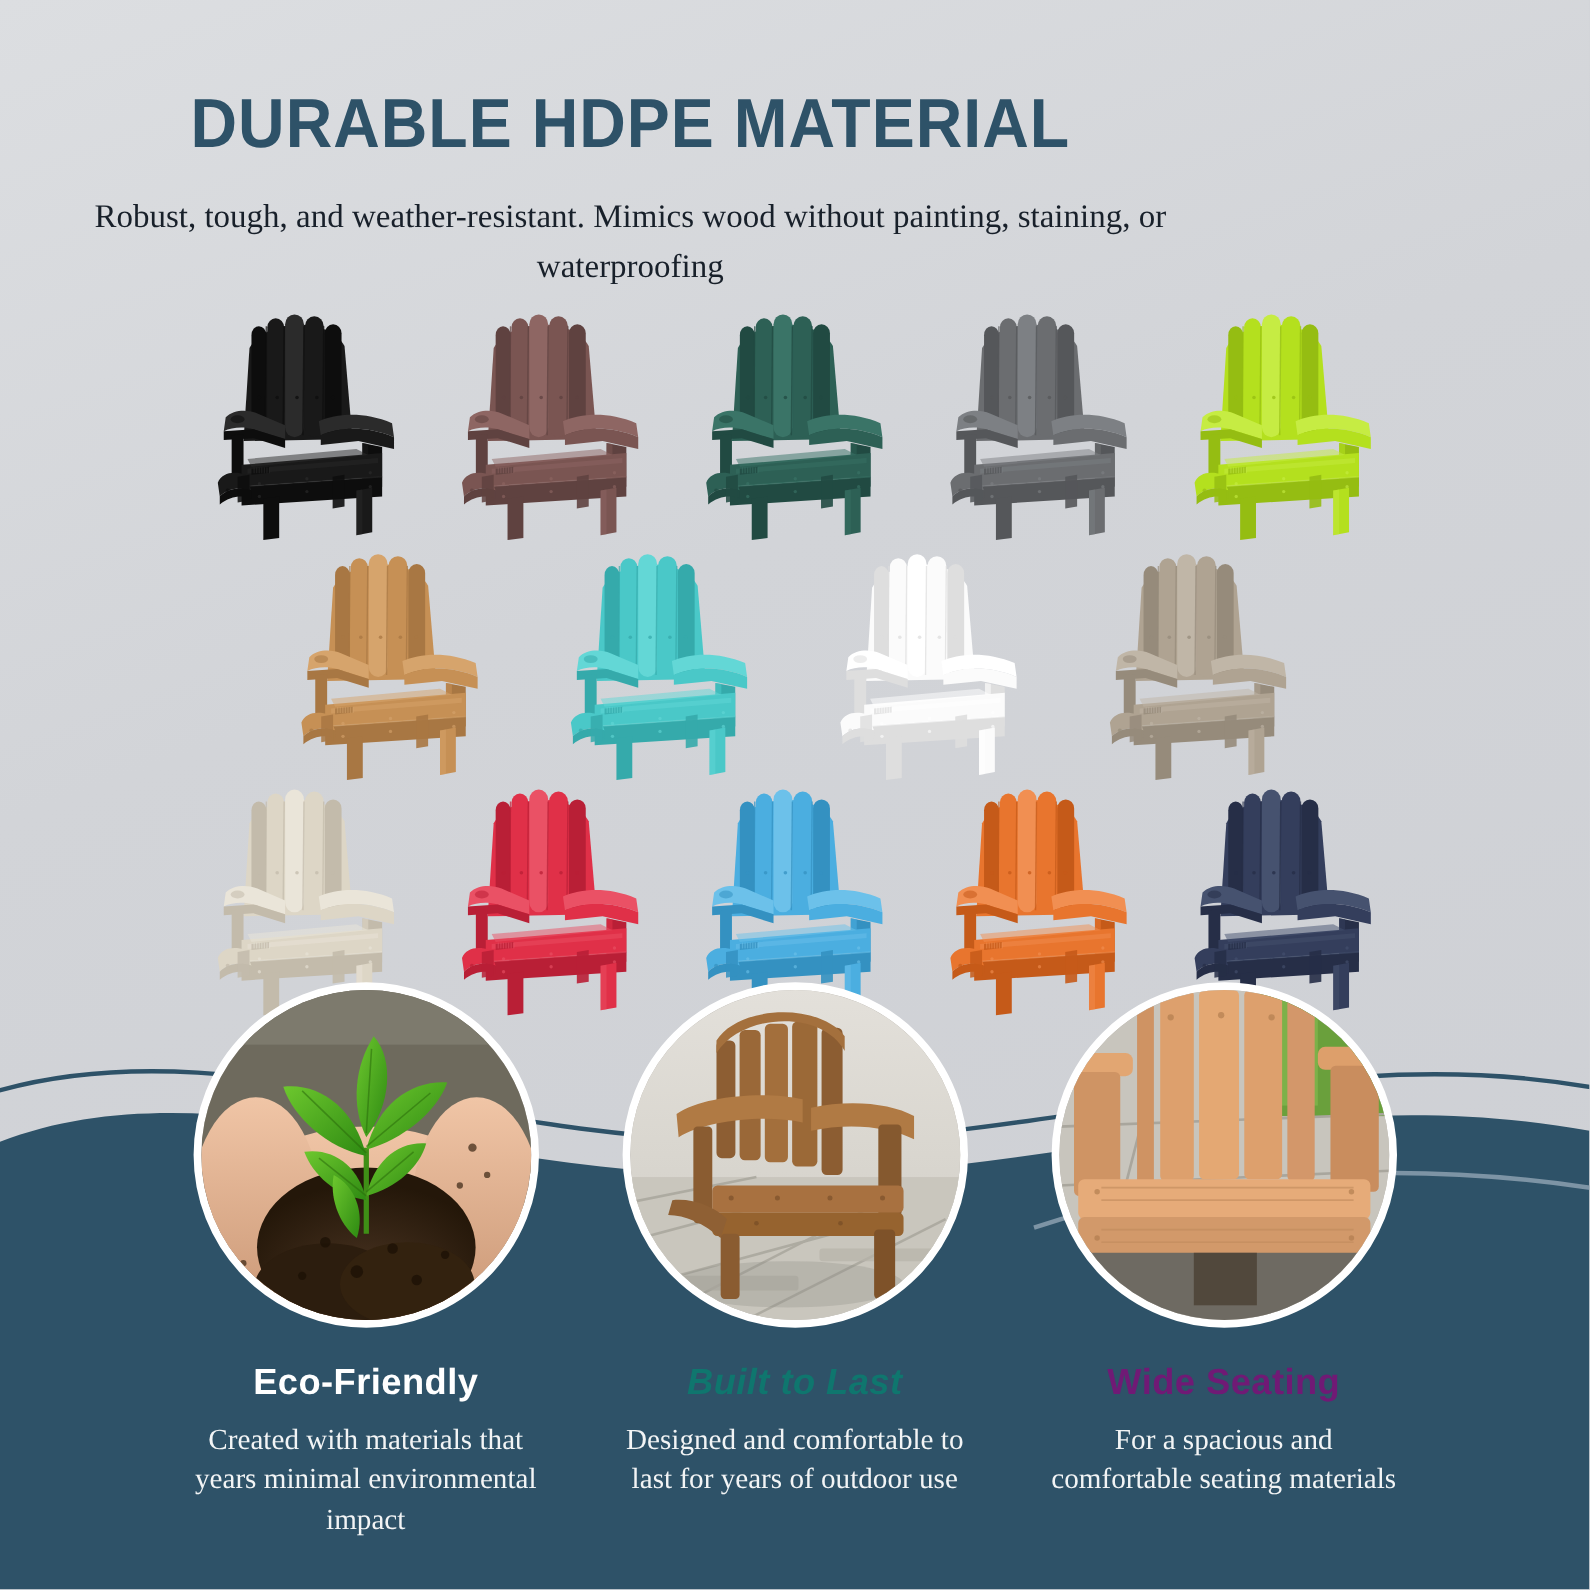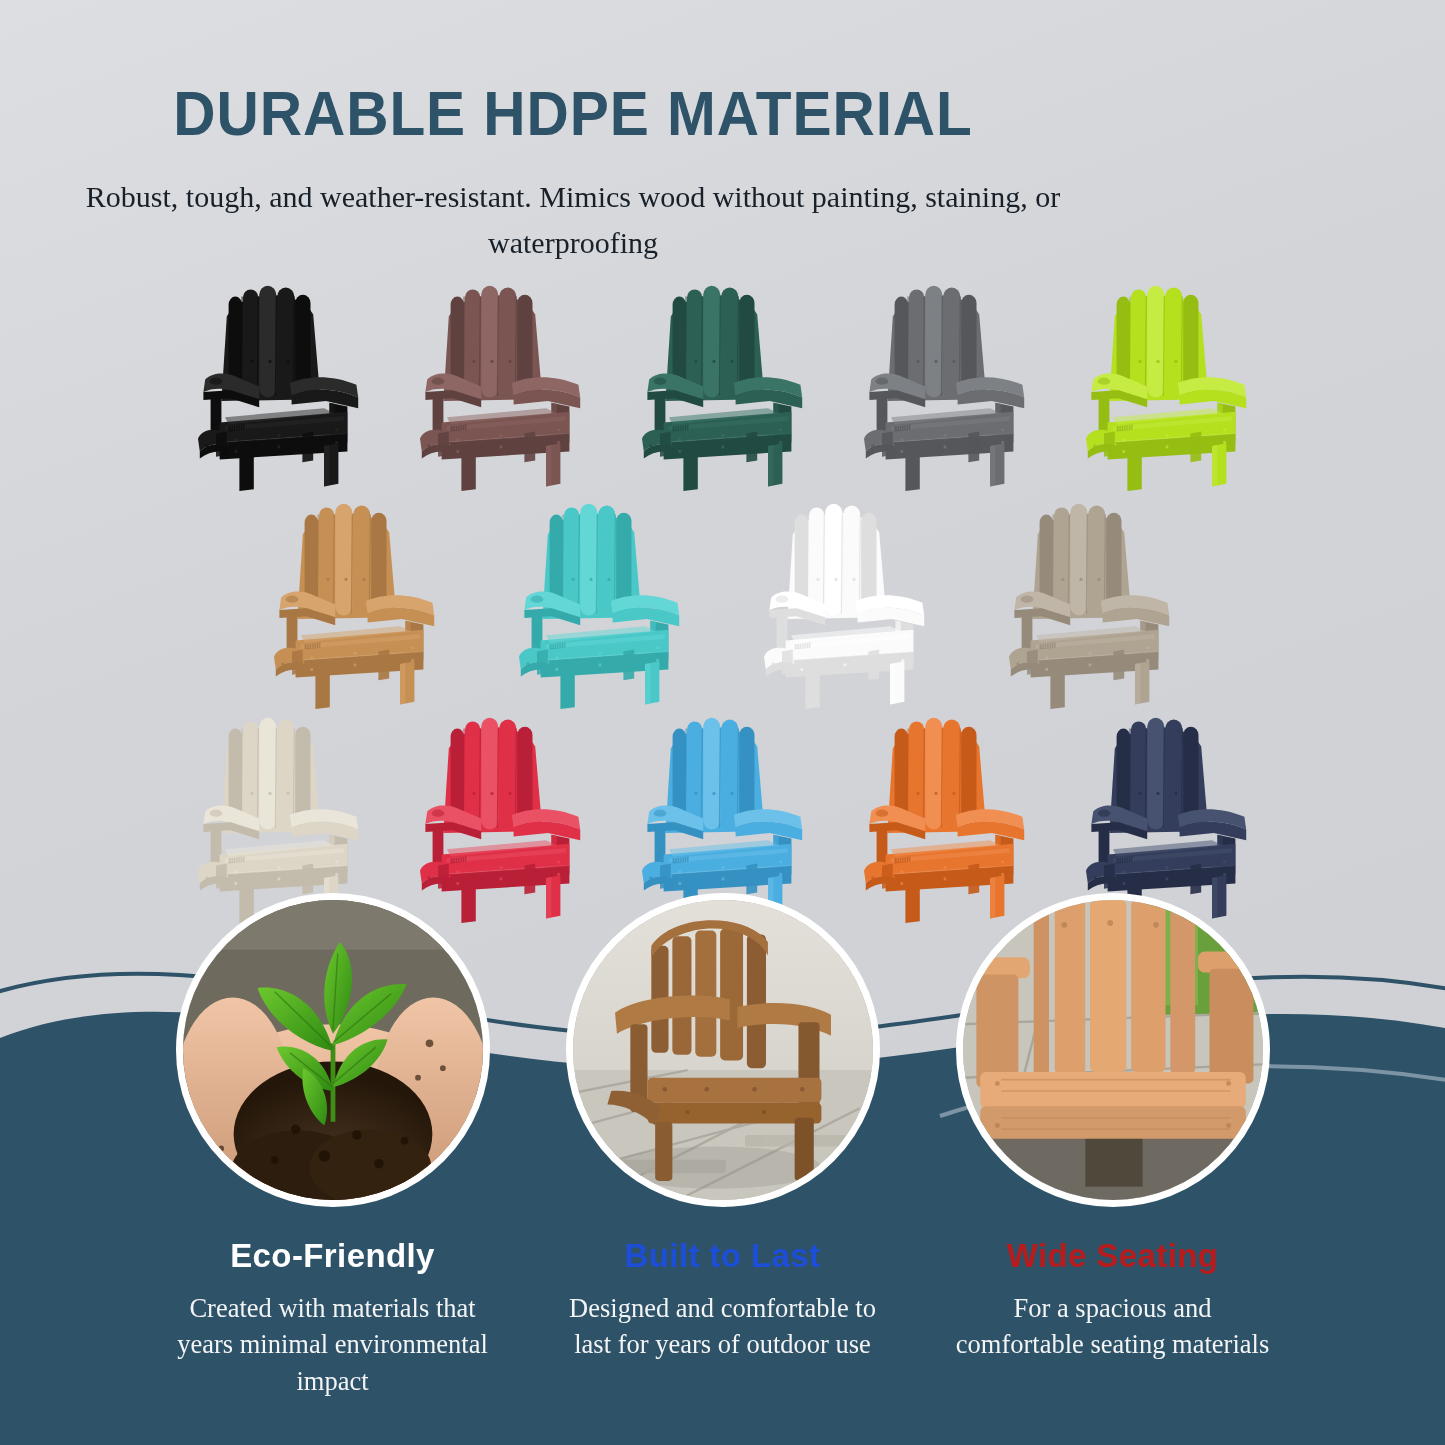--- a/index.html
+++ b/index.html
@@ -1028,20 +1028,20 @@
     </div>
   </div>
 </div>
 
 <div class="features">
   <div class="feature">
     <div class="feature-title" style="color: rgb(255, 255, 255);">Eco-Friendly</div>
     <div class="feature-desc">Created with materials that years minimal environmental impact</div>
   </div>
   <div class="feature">
-    <div class="feature-title" style="color: #1d4ed8;">Built to Last</div>
+    <div class="feature-title" style="color: #0f766e; font-style: italic;">Built to Last</div>
     <div class="feature-desc">Designed and comfortable to last for years of outdoor use</div>
   </div>
   <div class="feature">
-    <div class="feature-title" style="color: #b91c1c;">Wide Seating</div>
+    <div class="feature-title" style="color: #701a75;">Wide Seating</div>
     <div class="feature-desc">For a spacious and comfortable seating materials</div>
   </div>
 </div>
 
 </body></html>

